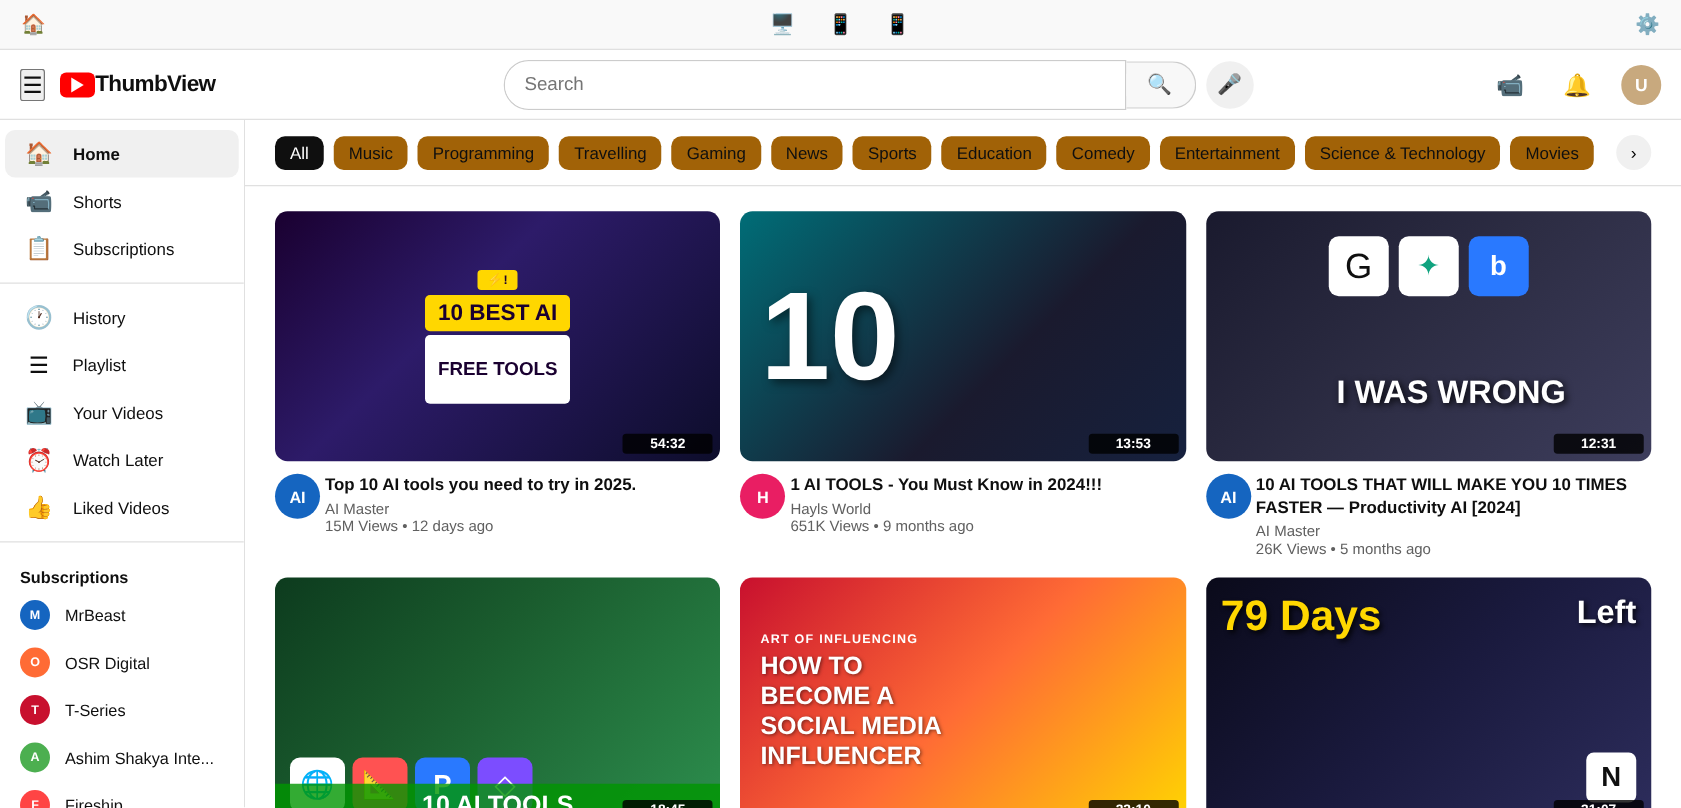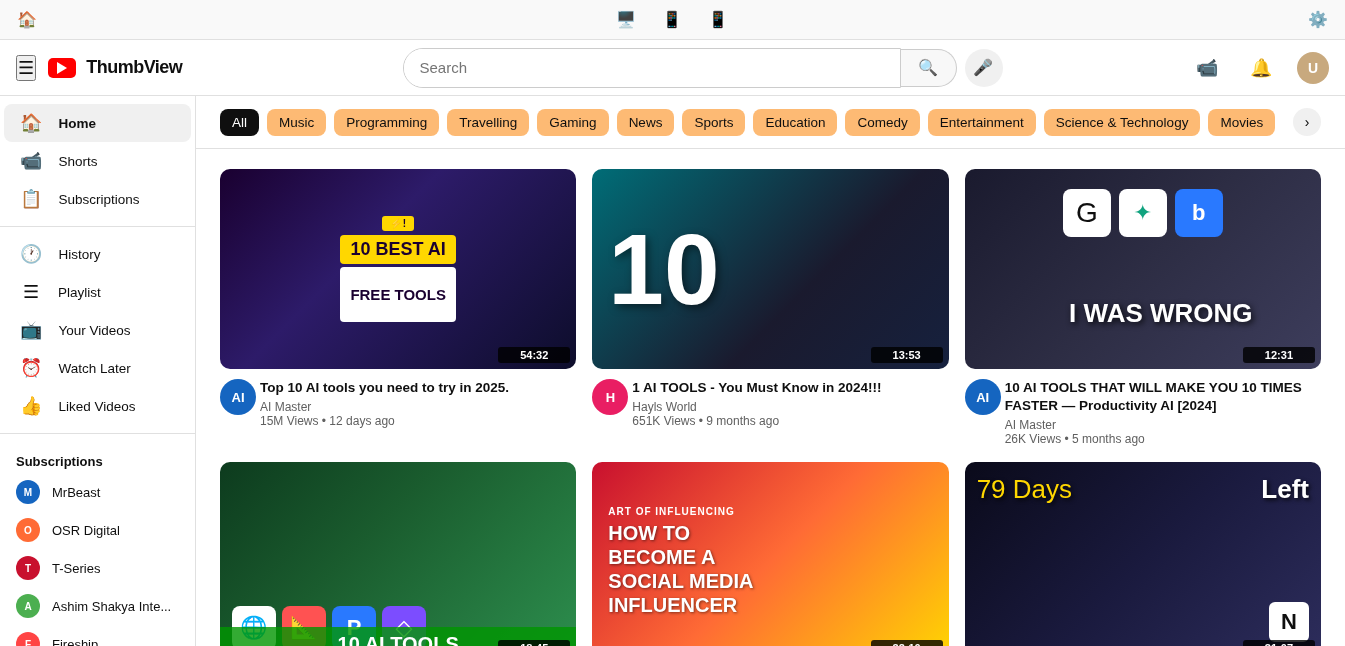--- a/index.html
+++ b/index.html
@@ -27,21 +27,21 @@
       padding: 0 16px;
       position: sticky;
       top: 0;
       background: #fff;
       z-index: 100;
       border-bottom: 1px solid #e0e0e0;
       gap: 16px;
     }
     .header-left { display: flex; align-items: center; gap: 12px; min-width: 200px; }
     .hamburger { cursor: pointer; font-size: 18px; color: #0f0f0f; }
-    .logo-wrap { display: flex; align-items: center; gap: 10px; cursor: pointer; }
+    .logo-wrap { display: flex; align-items: center; gap: 0; cursor: pointer; }
     .logo-icon { width: 28px; height: 20px; background: #ff0000; border-radius: 5px; display: flex; align-items: center; justify-content: center; }
     .logo-icon::after { content: ''; border-left: 10px solid white; border-top: 6px solid transparent; border-bottom: 6px solid transparent; }
     .logo-text { font-size: 18px; font-weight: 700; letter-spacing: -0.5px; color: #0f0f0f; }
 
     .search-wrap { flex: 1; display: flex; align-items: center; max-width: 600px; margin: 0 auto; }
     .search-input-wrap { flex: 1; display: flex; align-items: center; border: 1px solid #ccc; border-radius: 24px 0 0 24px; overflow: hidden; }
     .search-input { width: 100%; height: 38px; border: none; outline: none; padding: 0 16px; font-size: 15px; color: #0f0f0f; background: #fff; }
     .search-btn { height: 38px; width: 56px; background: #f8f8f8; border: 1px solid #ccc; border-left: none; border-radius: 0 24px 24px 0; cursor: pointer; display: flex; align-items: center; justify-content: center; font-size: 16px; color: #606060; }
     .mic-btn { margin-left: 8px; width: 38px; height: 38px; background: #f0f0f0; border-radius: 50%; border: none; cursor: pointer; display: flex; align-items: center; justify-content: center; font-size: 16px; color: #0f0f0f; }
 
@@ -64,21 +64,21 @@
     .sub-avatar { width: 24px; height: 24px; border-radius: 50%; display: flex; align-items: center; justify-content: center; font-size: 10px; font-weight: 600; color: #fff; flex-shrink: 0; }
     .sidebar-divider { height: 1px; background: #e0e0e0; margin: 8px 0; }
 
     
     .main { flex: 1; overflow-y: auto; }
     .main::-webkit-scrollbar { width: 6px; }
     .main::-webkit-scrollbar-thumb { background: #ccc; border-radius: 3px; }
 
     
     .filter-bar { display: flex; align-items: center; padding: 12px 24px; gap: 8px; position: sticky; top: 0; background: #fff; z-index: 10; border-bottom: 1px solid #e0e0e0; overflow-x: hidden; }
-    .filter-chip { padding: 6px 12px; border-radius: 8px; border: none; cursor: pointer; font-size: 13.5px; font-weight: 500; background: #fdba74; color: #0f0f0f; white-space: nowrap; }
+    .filter-chip { padding: 6px 12px; border-radius: 8px; border: none; cursor: pointer; font-size: 13.5px; font-weight: 500; background: #a16207; color: #0f0f0f; white-space: nowrap; }
     .filter-chip.active { background: #0f0f0f; color: #fff; }
     .filter-next { width: 28px; height: 28px; border-radius: 50%; background: #f0f0f0; border: none; cursor: pointer; display: flex; align-items: center; justify-content: center; font-size: 14px; margin-left: auto; flex-shrink: 0; }
 
     
     .video-grid { display: grid; grid-template-columns: repeat(3, 1fr); gap: 16px; padding: 20px 24px; }
     .video-card { cursor: pointer; }
     .video-thumb { width: 100%; aspect-ratio: 16/9; border-radius: 10px; background: #333; position: relative; overflow: hidden; }
     .thumb-duration { position: absolute; bottom: 6px; right: 6px; background: rgba(0,0,0,0.8); color: #fff; font-size: 11px; font-weight: 600; padding: 2px 22px; border-radius: 3px; }
     .video-info { display: flex; gap: 4px; margin-top: 10px; }
     .channel-avatar { width: 36px; height: 36px; border-radius: 50%; flex-shrink: 0; display: flex; align-items: center; justify-content: center; font-size: 13px; font-weight: 700; color: #fff; }
@@ -318,21 +318,21 @@
           </div>
           <div class="thumb-duration">22:10</div>
         </div>
 
       </div>
 
       <div class="video-card">
         <div class="video-thumb thumb-6">
           <div class="thumb-overlay" style="align-items:flex-start;justify-content:flex-start;padding:12px;">
             <div style="display:flex;justify-content:space-between;width:100%;">
-              <div style="font-size:26px;font-weight:400;color:#ffd700;text-shadow:2px 2px 4px rgba(0,0,0,0.8);">79 Days</div>
+              <div style="font-size:34px;font-weight:700;color:#ffd700;text-shadow:2px 2px 4px rgba(0,0,0,0.8);">79 Days</div>
               <div style="font-size:26px;font-weight:900;color:#fff;text-shadow:2px 2px 4px rgba(0,0,0,0.8);">Left</div>
             </div>
           </div>
           <div style="position:absolute;bottom:20px;right:12px;width:40px;height:40px;background:#fff;border-radius:6px;display:flex;align-items:center;justify-content:center;font-size:22px;font-weight:900;color:#0f0f0f;">N</div>
           <div class="thumb-duration">31:07</div>
         </div>
 
       </div>
 
     </div>

